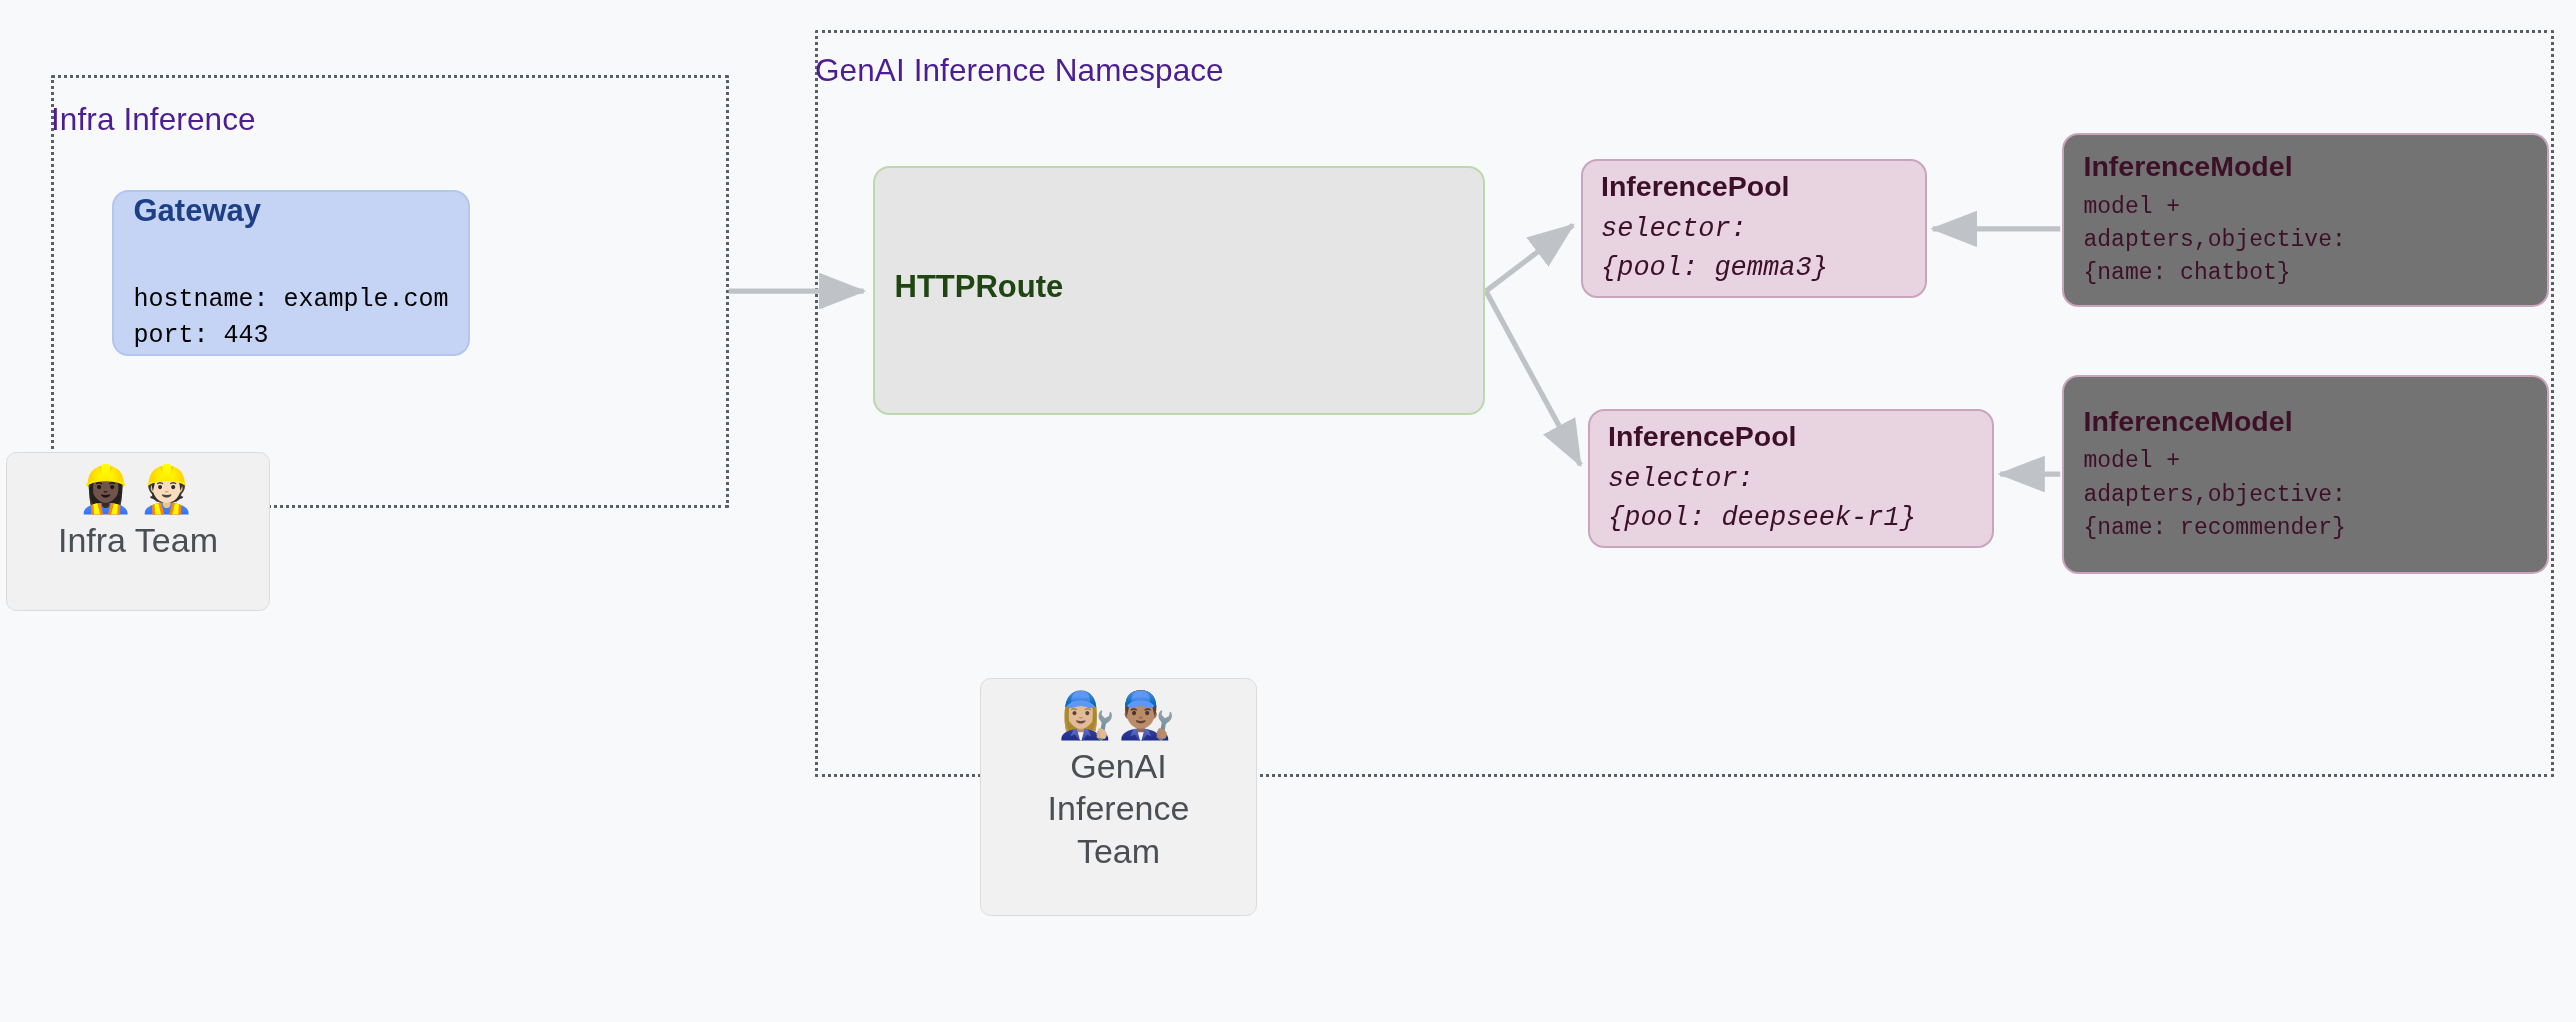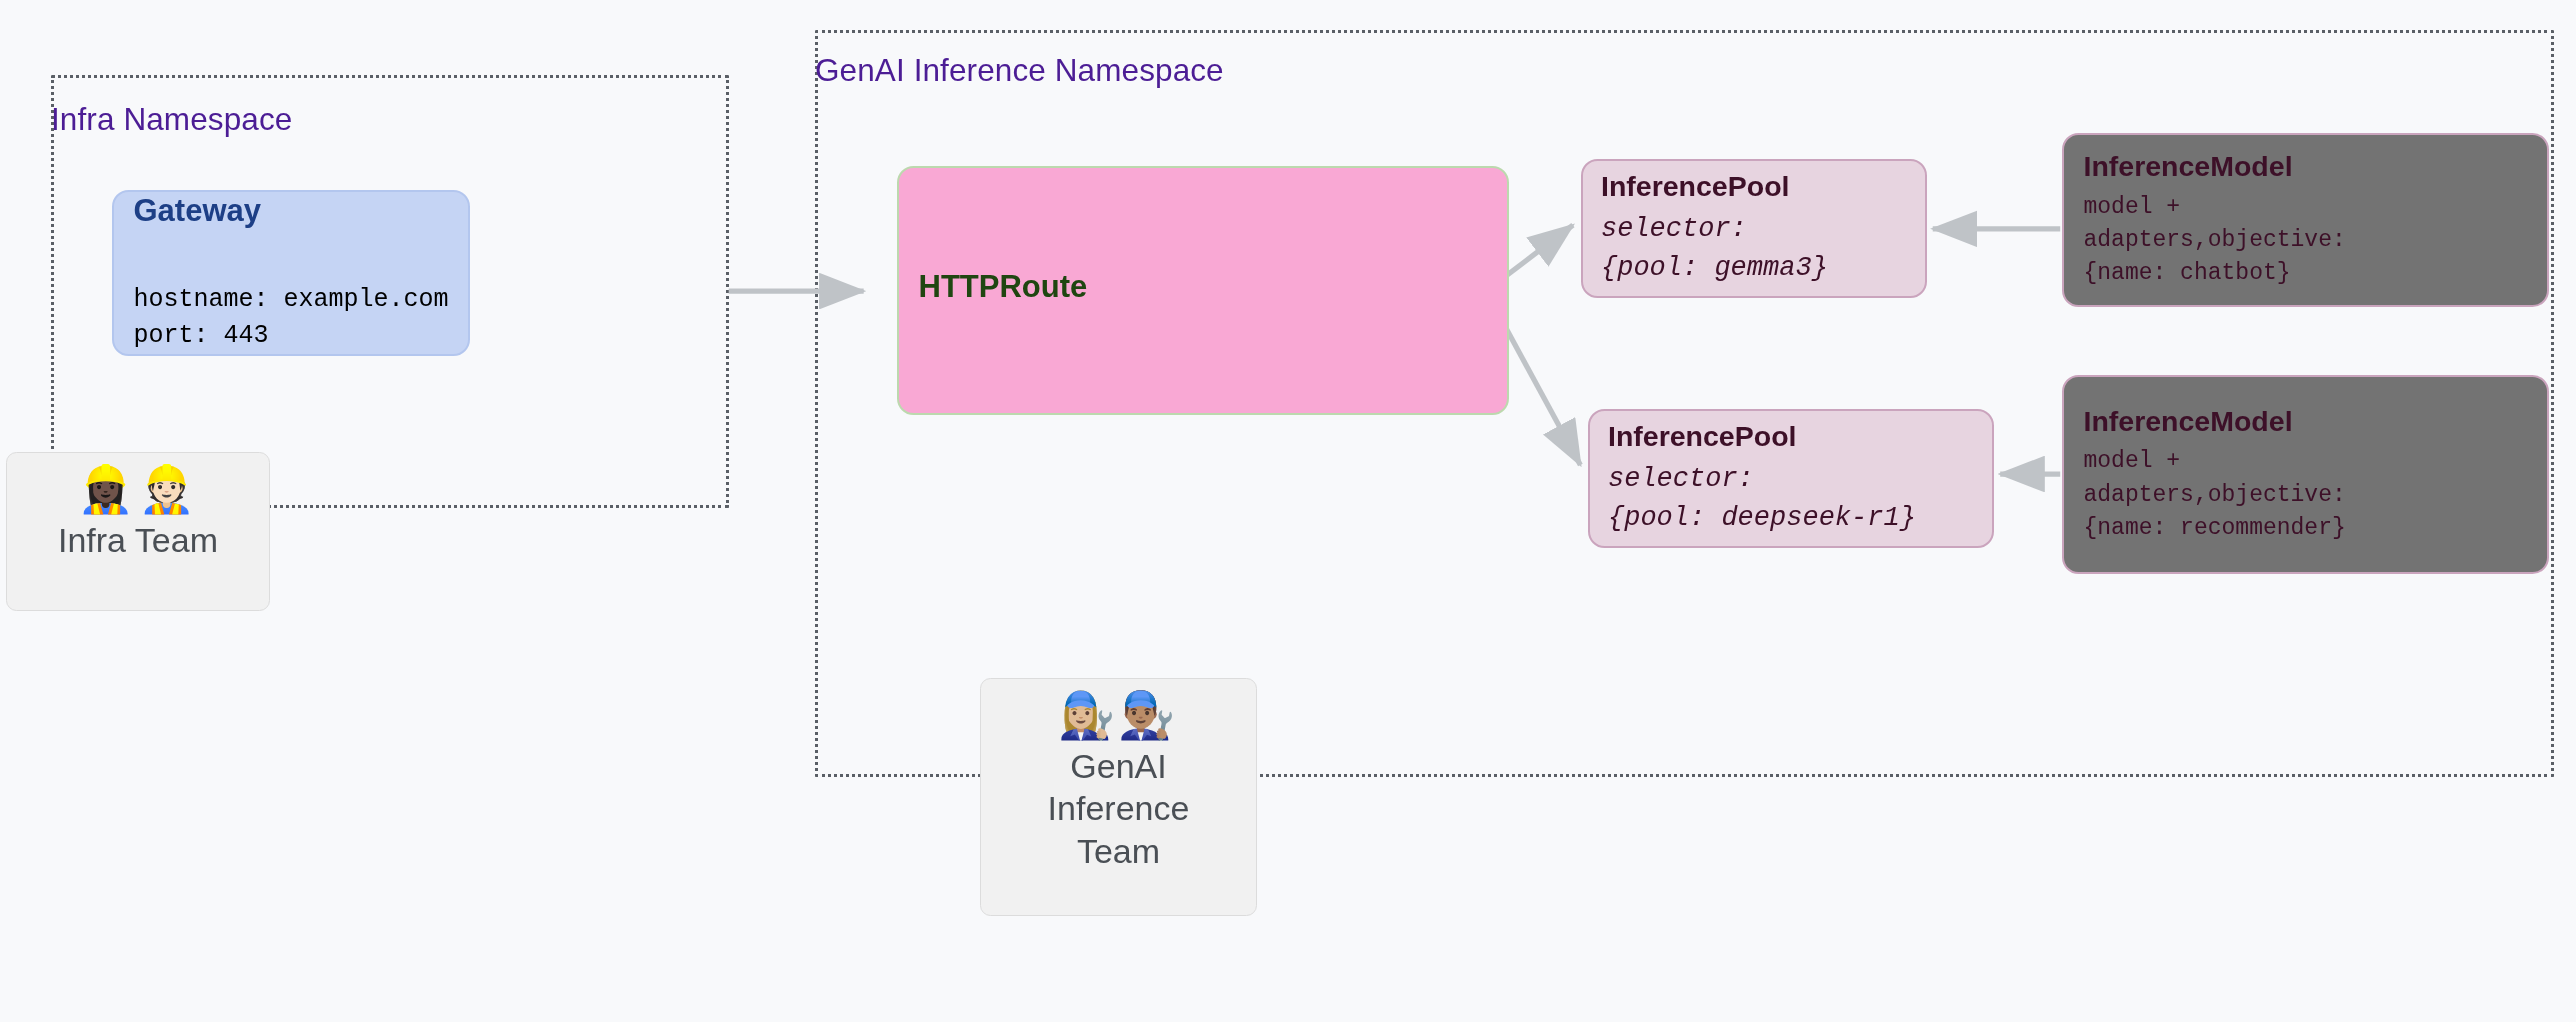--- a/index.html
+++ b/index.html
@@ -71,23 +71,22 @@
   
   .n-gateway {
     background: #c5d4f4;
     border-color: #b3c6ee;
   }
   .n-gateway .title { color: #1d3f86; font-size: 31px; }
   .n-gateway .body  { color: #000000; font-size: 25px; }
 
   
   .n-route {
-    background: #f9a8d4;
+    background: #e5e5e5;
     border-color: #bcd9ae;
-    margin-left: 24px;
   }
   .n-route .title { color: #1f4611; font-size: 31px; }
   .n-route .body  { color: #1f4611; font-size: 25px; }
 
   
   .n-pool {
     background: #e7d4e0;
     border-color: #caa4bd;
   }
   .n-pool .title { color: #3d1028; font-size: 28.5px; }
@@ -130,21 +129,21 @@
     text-align: center;
     max-width: 92%;
   }
 </style>
 </head>
 <body>
 
 <div id="canvas">
 
   <div class="ns" style="left:51px; top:75px; width:678px; height:433px;"></div>
-  <div class="ns-title" style="left:51px; top:101px; width:678px; font-size:31.5px;">Infra Namespace</div>
+  <div class="ns-title" style="left:51px; top:101px; width:678px; font-size:31.5px;">Infra Inference</div>
 
   <div class="ns" style="left:815px; top:30px; width:1739px; height:747px;"></div>
   <div class="ns-title" style="left:815px; top:52px; width:1739px; font-size:31.5px;">GenAI Inference Namespace</div>
 
   <svg class="edges" viewBox="0 0 3436 1364" xmlns="http://www.w3.org/2000/svg">
     <defs>
       <marker id="arrowhead" markerWidth="9" markerHeight="7" refX="8.5" refY="3.5" orient="auto" markerUnits="strokeWidth">
         <polygon points="0 0, 9 3.5, 0 7" fill="#bfc3c7"></polygon>
       </marker>
     </defs>

